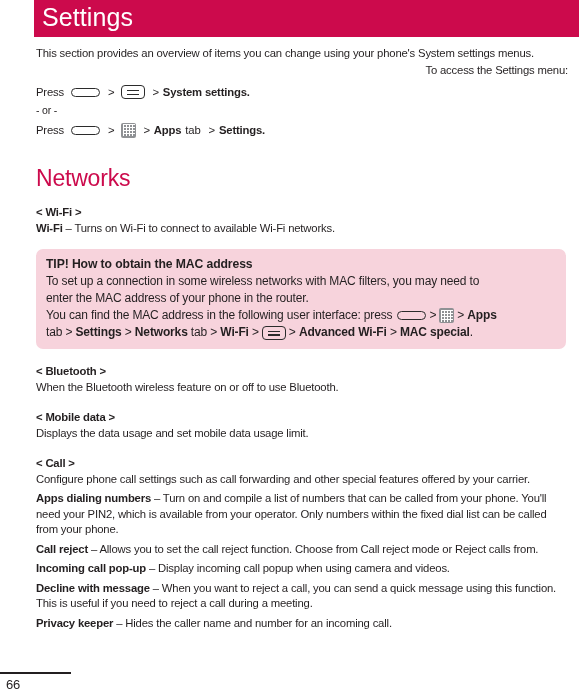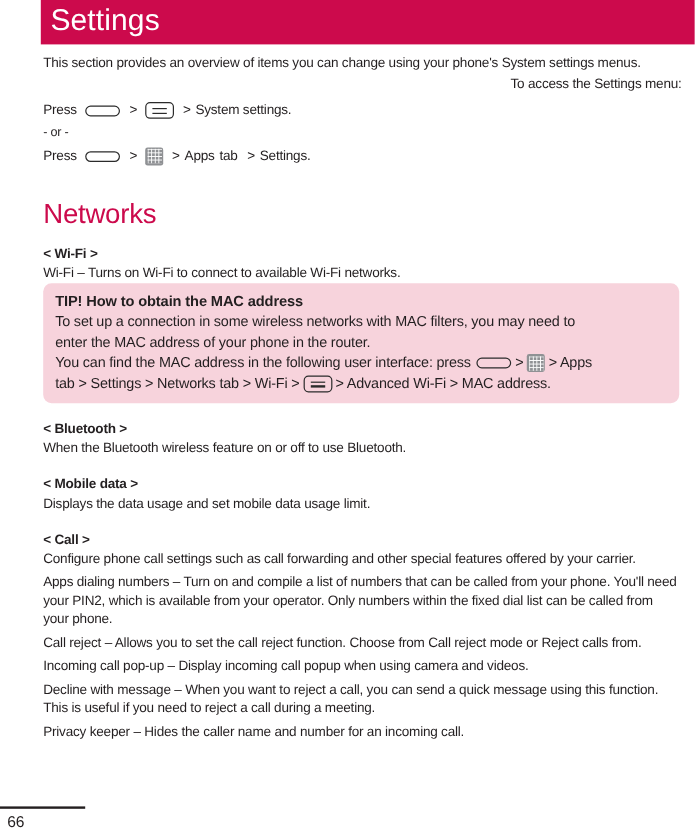--- a/index.html
+++ b/index.html
@@ -47,21 +47,21 @@
 
   p, .line {
     margin: 0;
     font-size: 11.3px;
     line-height: 15.5px;
     letter-spacing: -0.18px;
   }
   .intro {
     padding-top: 9px;
   }
-  .bold { font-weight: normal; text-align: right; }
+  .bold { font-weight: bold; text-align: right; }
   .access-label {
     font-weight: normal;
     padding-top: 1px;
     text-align: right;
   }
 
   .press-line {
     display: flex;
     align-items: center;
     height: 20px;
@@ -162,20 +162,21 @@
     font-size: 11.3px;
     line-height: 15.5px;
     letter-spacing: -0.18px;
     margin: 0;
   }
 
   
   .tip-box {
     background: #f7d3dc;
     border-radius: 7px;
+    margin-top: 13px;
     padding: 7px 10px 8px 10px;
     width: 530px;
     box-sizing: border-box;
   }
   .tip-title {
     font-weight: bold;
     font-size: 12.2px;
     line-height: 17px;
     letter-spacing: -0.1px;
     margin: 0;
@@ -259,21 +260,21 @@
   <h2 class="section-heading">Networks</h2>
 
   <p class="sub-tag">&lt; Wi-Fi &gt;</p>
   <p class="body-line"><span class="bold">Wi-Fi</span><span> – Turns on Wi-Fi to connect to available Wi-Fi networks.</span></p>
 
   <div class="tip-box">
     <p class="tip-title">TIP! How to obtain the MAC address</p>
     <p class="tip-text">To set up a connection in some wireless networks with MAC filters, you may need to</p>
     <p class="tip-text">enter the MAC address of your phone in the router.</p>
     <p class="tip-text"><span>You can find the MAC address in the following user interface: press</span><span class="icon-home"></span><span>&gt;</span><span class="icon-apps"><span class="grid"></span></span><span>&gt;</span> <span class="bold">Apps</span></p>
-    <p class="tip-text"><span>tab &gt;</span> <span class="bold">Settings</span> <span>&gt;</span> <span class="bold">Networks</span> <span>tab &gt;</span> <span class="bold">Wi-Fi</span> <span>&gt;</span><span class="icon-menu"></span><span>&gt;</span> <span class="bold">Advanced Wi-Fi</span> <span>&gt;</span> <span class="bold">MAC address</span><span>.</span></p>
+    <p class="tip-text"><span>tab &gt;</span> <span class="bold">Settings</span> <span>&gt;</span> <span class="bold">Networks</span> <span>tab &gt;</span> <span class="bold">Wi-Fi</span> <span>&gt;</span><span class="icon-menu"></span><span>&gt;</span> <span class="bold">Advanced Wi-Fi</span> <span>&gt;</span> <span class="bold">MAC special</span><span>.</span></p>
   </div>
 
   <p class="sub-tag">&lt; Bluetooth &gt;</p>
   <p class="body-line">When the Bluetooth wireless feature on or off to use Bluetooth.</p>
 
   <p class="sub-tag">&lt; Mobile data &gt;</p>
   <p class="body-line">Displays the data usage and set mobile data usage limit.</p>
 
   <p class="sub-tag">&lt; Call &gt;</p>
   <p class="body-line">Configure phone call settings such as call forwarding and other special features offered by your carrier.</p>

